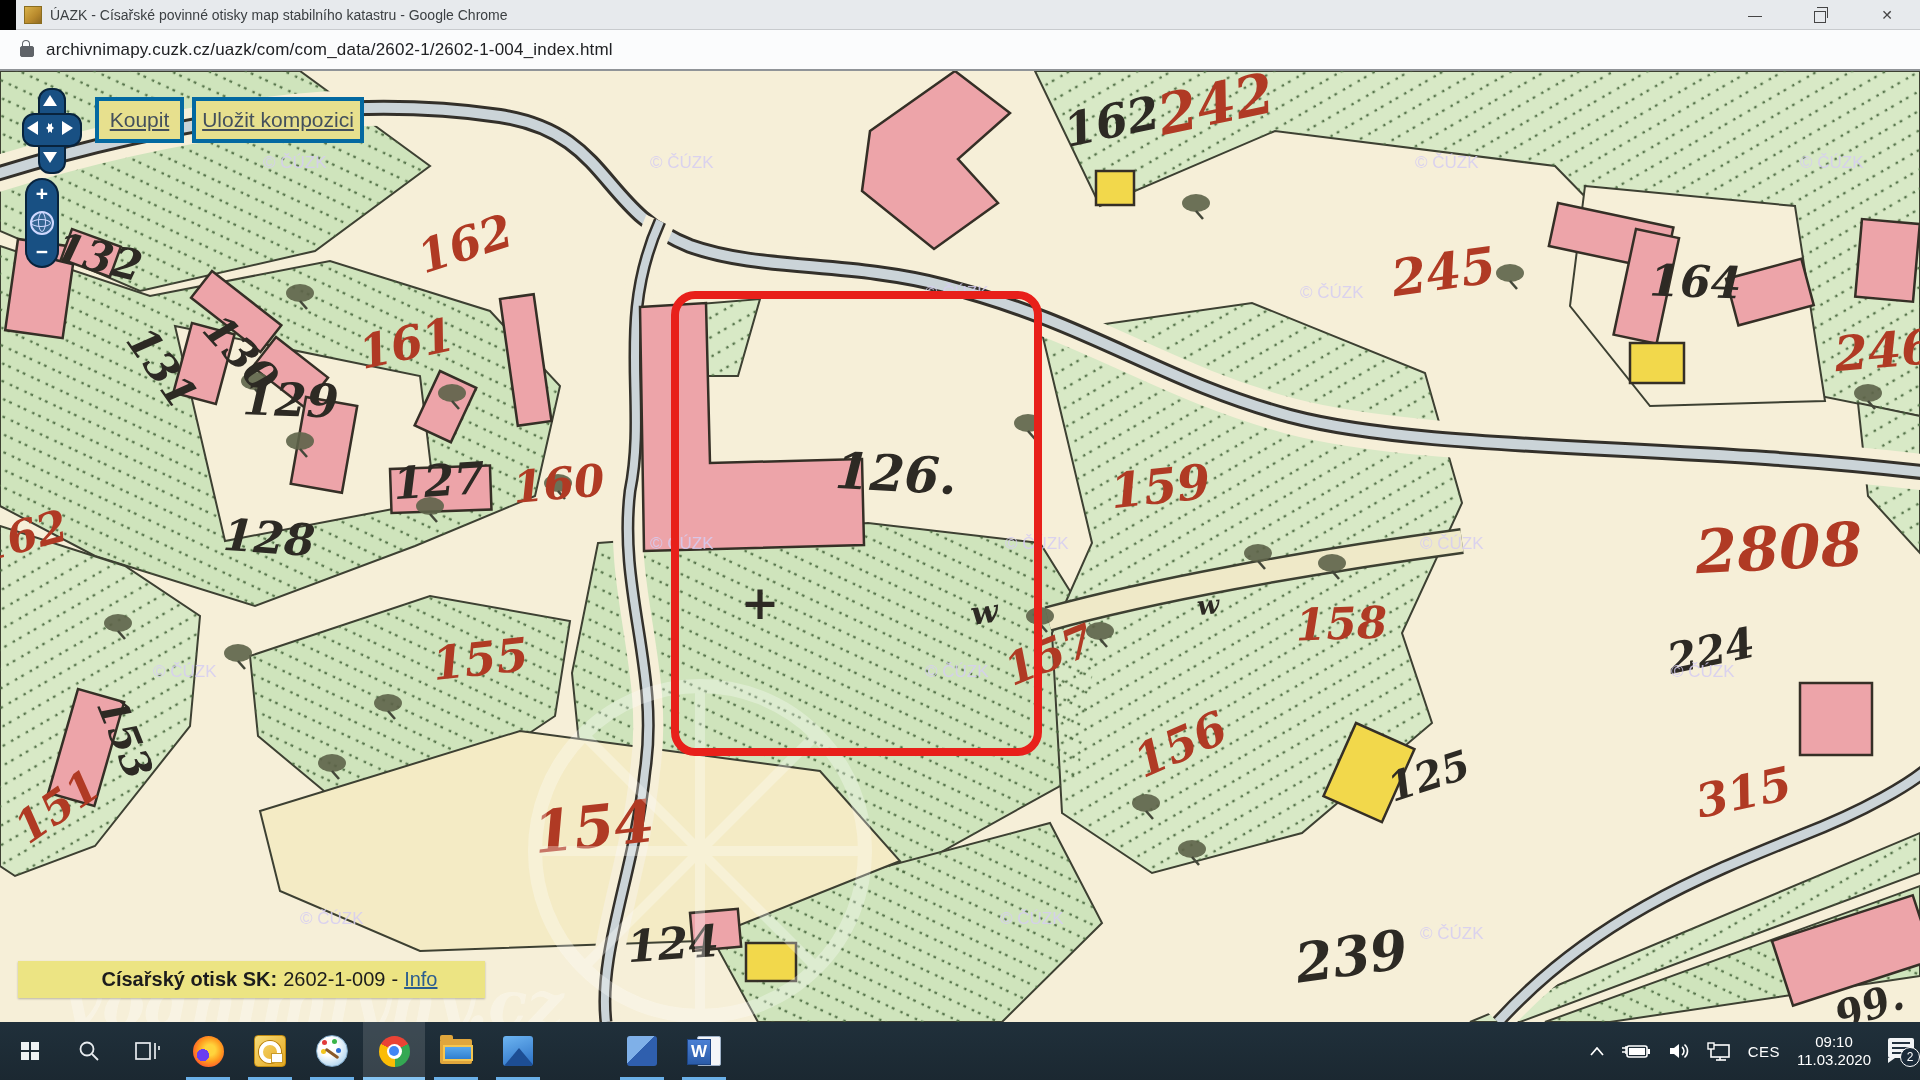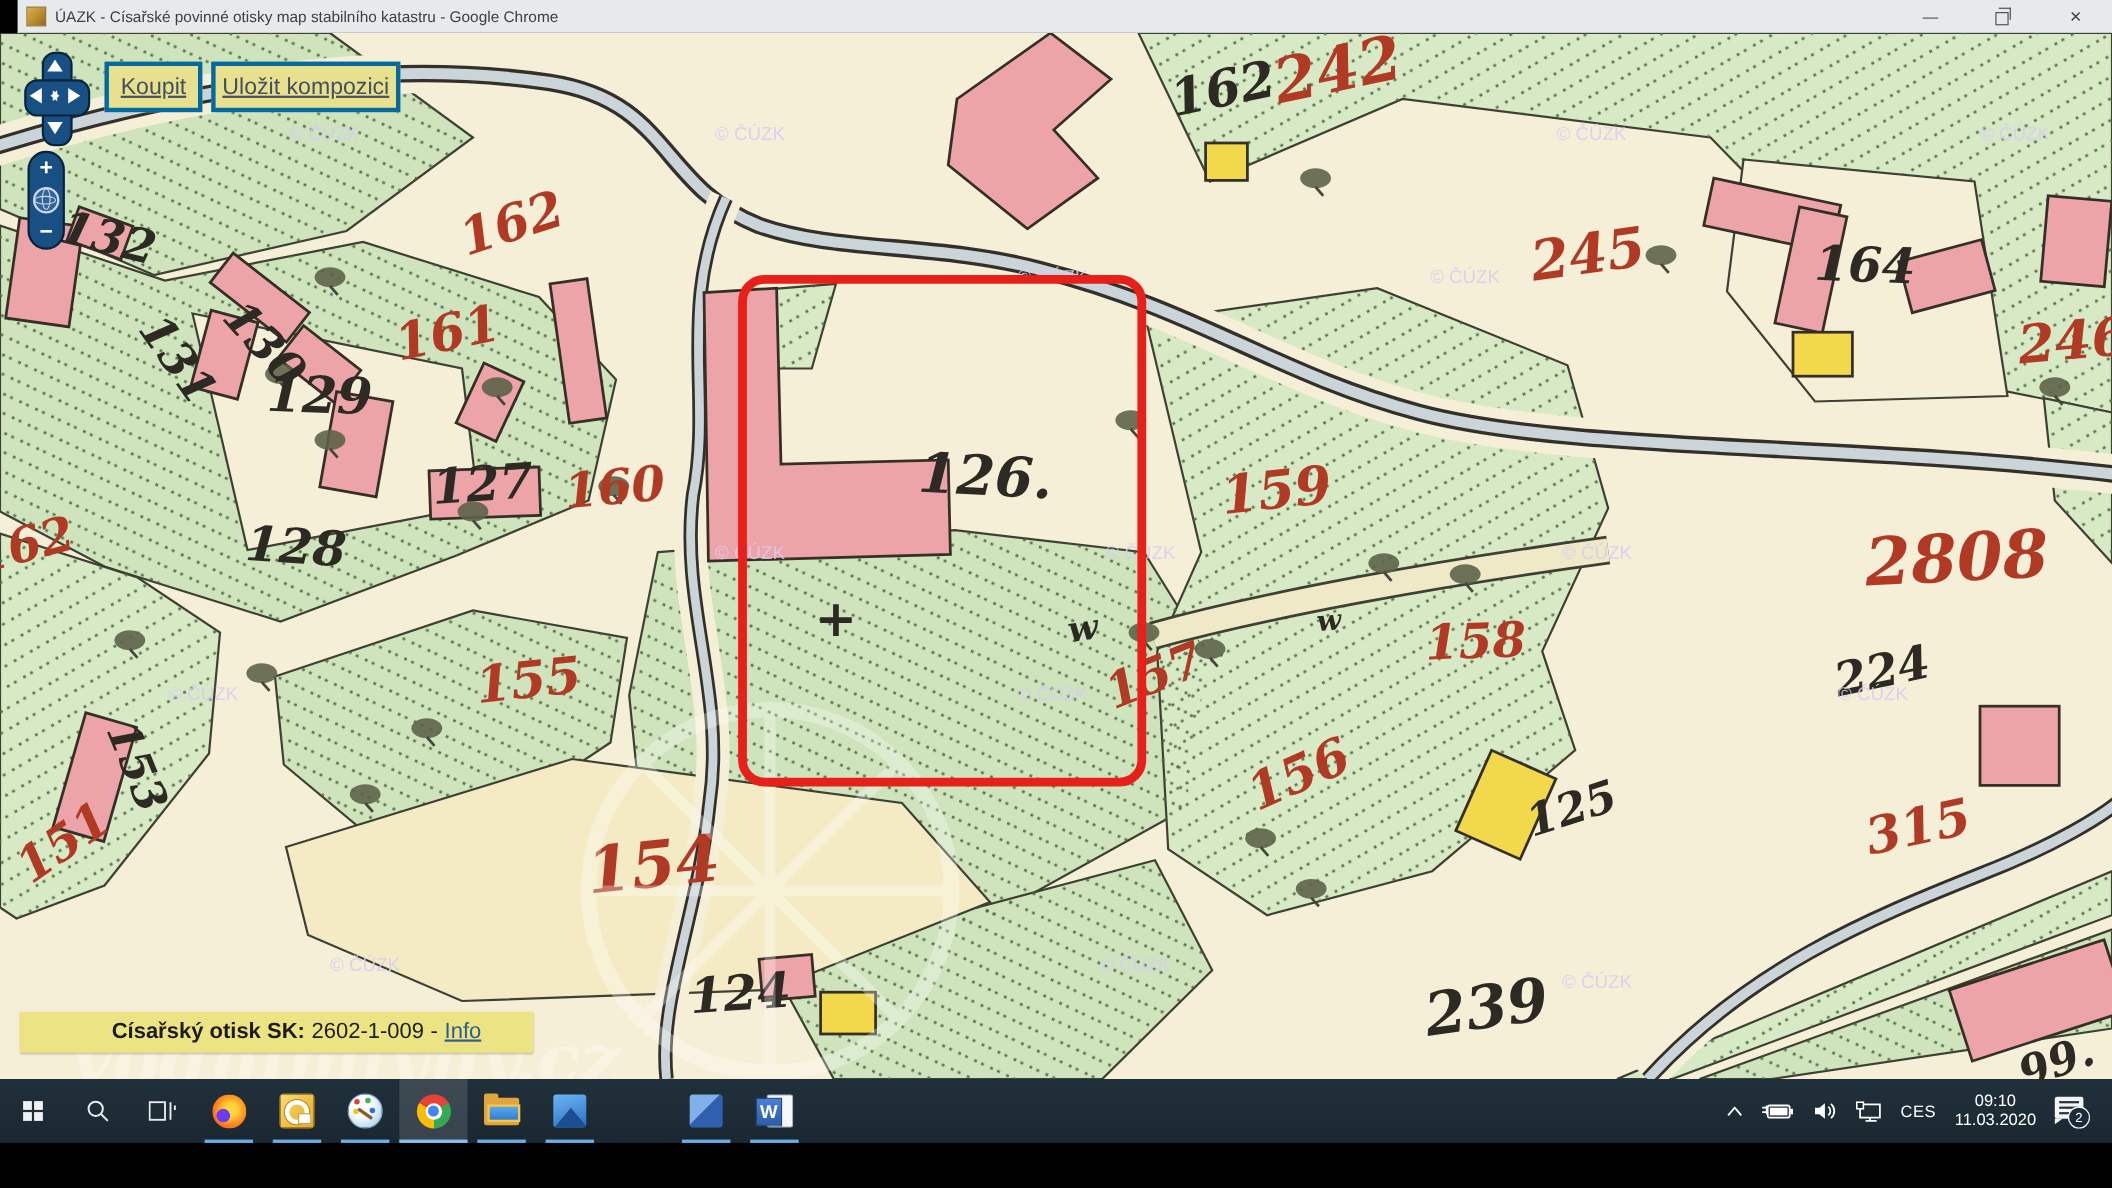--- a/index.html
+++ b/index.html
@@ -97,21 +97,21 @@
   .ic-explorer:after{content:"";position:absolute;left:3px;top:6px;width:26px;height:12px;background:linear-gradient(180deg,#58a8ec,#2f7fd0);border:2px solid #f6c64f;}
   .ic-photos{width:30px;height:30px;border-radius:3px;background:linear-gradient(160deg,#6db5f2,#2a6fc4);position:relative;overflow:hidden;}
   .ic-photos:before{content:"";position:absolute;left:-4px;bottom:-6px;width:0;height:0;
     border-left:20px solid transparent;border-right:20px solid transparent;border-bottom:24px solid #1d4e94;}
   .ic-media{width:30px;height:30px;border-radius:3px;background:linear-gradient(135deg,#7fb0e8 0 45%,#2f5fae 46%);position:relative;}
   .ic-word{width:34px;height:30px;position:relative;}
   .ic-word .page{position:absolute;right:0;top:0;width:22px;height:28px;background:#f4f6f8;border:1px solid #9fb2c8;border-radius:2px;}
   .ic-word .sq{position:absolute;left:0;top:3px;width:22px;height:24px;background:linear-gradient(180deg,#4a7fd4,#2b5ca8);
     color:#fff;font-weight:bold;font-size:17px;display:flex;align-items:center;justify-content:center;border:1px solid #1d4584;}
 
-  .tray{margin-left:auto;display:flex;align-items:center;color:#fff;gap:17px;padding-right:22px;}
+  .tray{margin-left:auto;display:flex;align-items:center;color:#fff;gap:17px;padding-right:2px;}
   .tray svg{display:block;}
   .tray-lang{font-size:15px;letter-spacing:.5px;}
   .tray-clock{text-align:center;font-size:15px;line-height:18px;}
   .notif{position:relative;width:30px;height:26px;}
   .notif .bubble{position:absolute;right:4px;top:0;width:26px;height:20px;background:#f2f4f6;border-radius:2px;}
   .notif .bubble:before{content:"";position:absolute;left:0;bottom:-5px;border-left:7px solid #f2f4f6;border-bottom:5px solid transparent;}
   .notif .bubble:after{content:"";position:absolute;left:4px;top:4px;width:18px;height:2px;background:#233240;
     box-shadow:0 5px 0 #233240,0 10px 0 #233240;}
   .notif .badge{position:absolute;right:-2px;bottom:-3px;width:18px;height:18px;border-radius:50%;background:#1b2b3a;
     border:1.5px solid #fff;color:#fff;font-size:12px;display:flex;align-items:center;justify-content:center;}
@@ -126,20 +126,24 @@
     <div class="title-text">ÚAZK - Císařské povinné otisky map stabilního katastru - Google Chrome</div>
     <div class="win-controls">
       <div class="win-btn">—</div>
       <div class="win-btn">
           <span class="restore-glyph"></span>
         </div>
       <div class="win-btn">✕</div>
     </div>
   </div>
 
+  <div class="urlbar">
+    <div class="lock-icon"></div>
+    <div class="url-text">archivnimapy.cuzk.cz/uazk/com/com_data/2602-1/2602-1-004_index.html</div>
+  </div>
 
   <div class="map-wrap">
     <svg id="mapsvg" width="1920" height="951" viewBox="0 0 1920 951">
       <defs>
         <pattern id="h1" width="16" height="16" patternUnits="userSpaceOnUse" patternTransform="rotate(115)">
           <line x1="8" y1="0" x2="8" y2="16" stroke="#4c6b41" stroke-width="2.4" stroke-dasharray="2.6 6.5"></line>
         </pattern>
         <pattern id="h2" width="17" height="17" patternUnits="userSpaceOnUse" patternTransform="rotate(60)">
           <line x1="8" y1="0" x2="8" y2="17" stroke="#4c6b41" stroke-width="2.4" stroke-dasharray="2.6 7"></line>
         </pattern>

